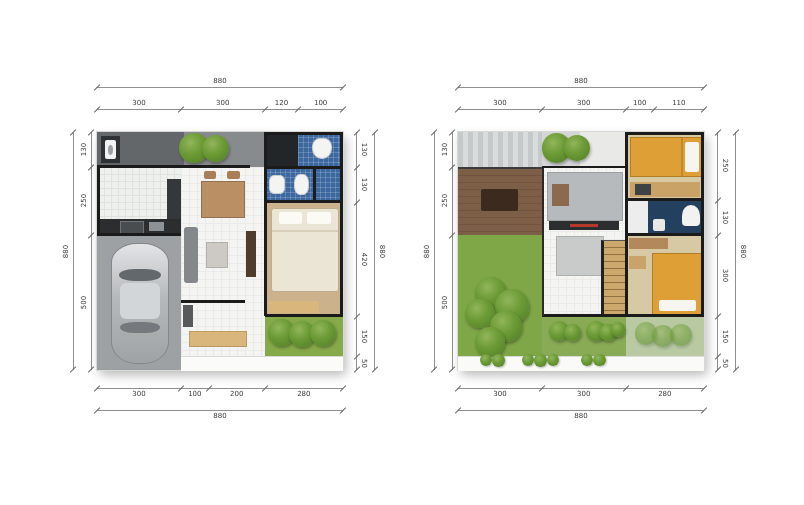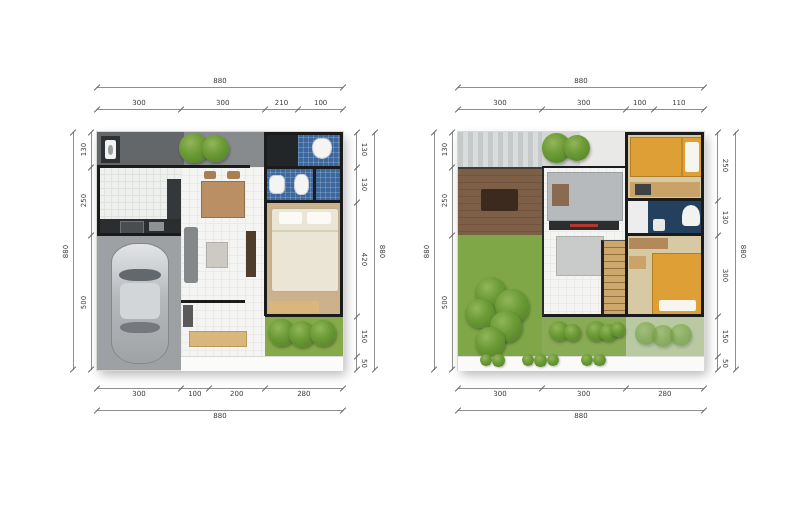--- a/index.html
+++ b/index.html
@@ -81,21 +81,21 @@
         </div>
     </div>
     <div class="rail h line-b r-top-seg">
       <div class="seg" style="flex:300">
           <span class="dim">300</span>
         </div>
       <div class="seg" style="flex:300">
           <span class="dim">300</span>
         </div>
       <div class="seg" style="flex:120">
-          <span class="dim">210</span>
+          <span class="dim">120</span>
         </div>
       <div class="seg" style="flex:160">
           <span class="dim">100</span>
         </div>
     </div>
     <div class="rail v line-r rot-l r-left-tot">
       <div class="seg" style="flex:880">
           <span class="dim">880</span>
         </div>
     </div>

